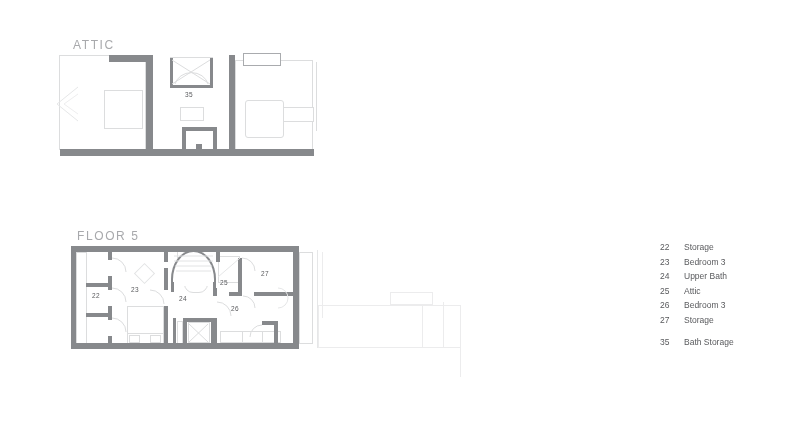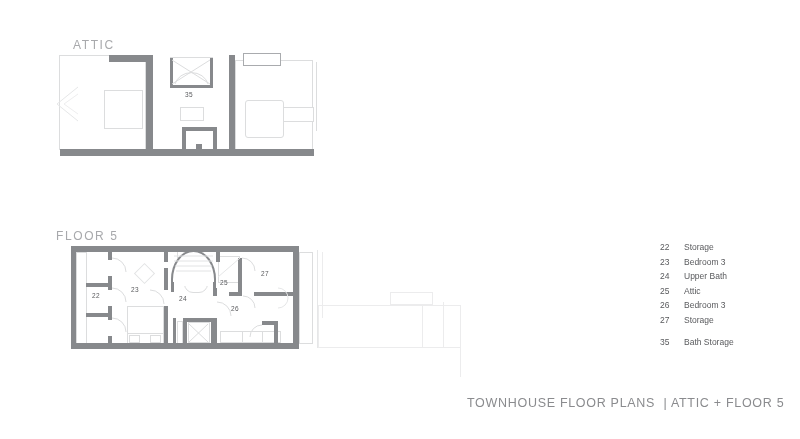--- a/index.html
+++ b/index.html
@@ -54,21 +54,21 @@
   <div class="w" style="left:210px;top:58px;width:3px;height:30px;"></div>
   <div class="w" style="left:170px;top:85px;width:43px;height:3px;"></div>
 
   <div class="w" style="left:182px;top:127px;width:35px;height:4px;"></div>
   <div class="w" style="left:182px;top:127px;width:4px;height:25px;"></div>
   <div class="w" style="left:213px;top:127px;width:4px;height:25px;"></div>
   <div class="w" style="left:196px;top:144px;width:6px;height:5px;"></div>
 
   <div class="rlbl" style="left:185px;top:91px;">35</div>
 
-  <div class="plan-title" style="left:56px;top:229px;">FLOOR 5</div>
+  <div class="plan-title" style="left:77px;top:229px;">FLOOR 5</div>
 
   <div class="fl" style="left:318px;top:305px;width:143px;height:43px;"></div>
   <div class="fl" style="left:390px;top:292px;width:43px;height:13px;"></div>
   <div class="fln" style="left:422px;top:305px;width:1px;height:43px;"></div>
   <div class="fln" style="left:443px;top:302px;width:1px;height:46px;"></div>
   <div class="fln" style="left:460px;top:348px;width:1px;height:29px;"></div>
   <div class="ln" style="left:317px;top:250px;width:1px;height:98px;background:#e6e7e8;"></div>
   <div class="ln" style="left:322px;top:252px;width:1px;height:66px;background:#ececed;"></div>
 
   <div class="lo" style="left:76px;top:252px;width:11px;height:92px;"></div>
@@ -186,15 +186,14 @@
     <div class="row">
       <span class="num">27</span>
       <span>Storage</span>
     </div>
     <div class="row grp2">
       <span class="num">35</span>
       <span>Bath Storage</span>
     </div>
   </div>
 
-  <div class="footer">TOWNHOUSE FLOOR PLANS  | ATTIC + FLOOR 5</div>
 
 </div>
 
 </body></html>

